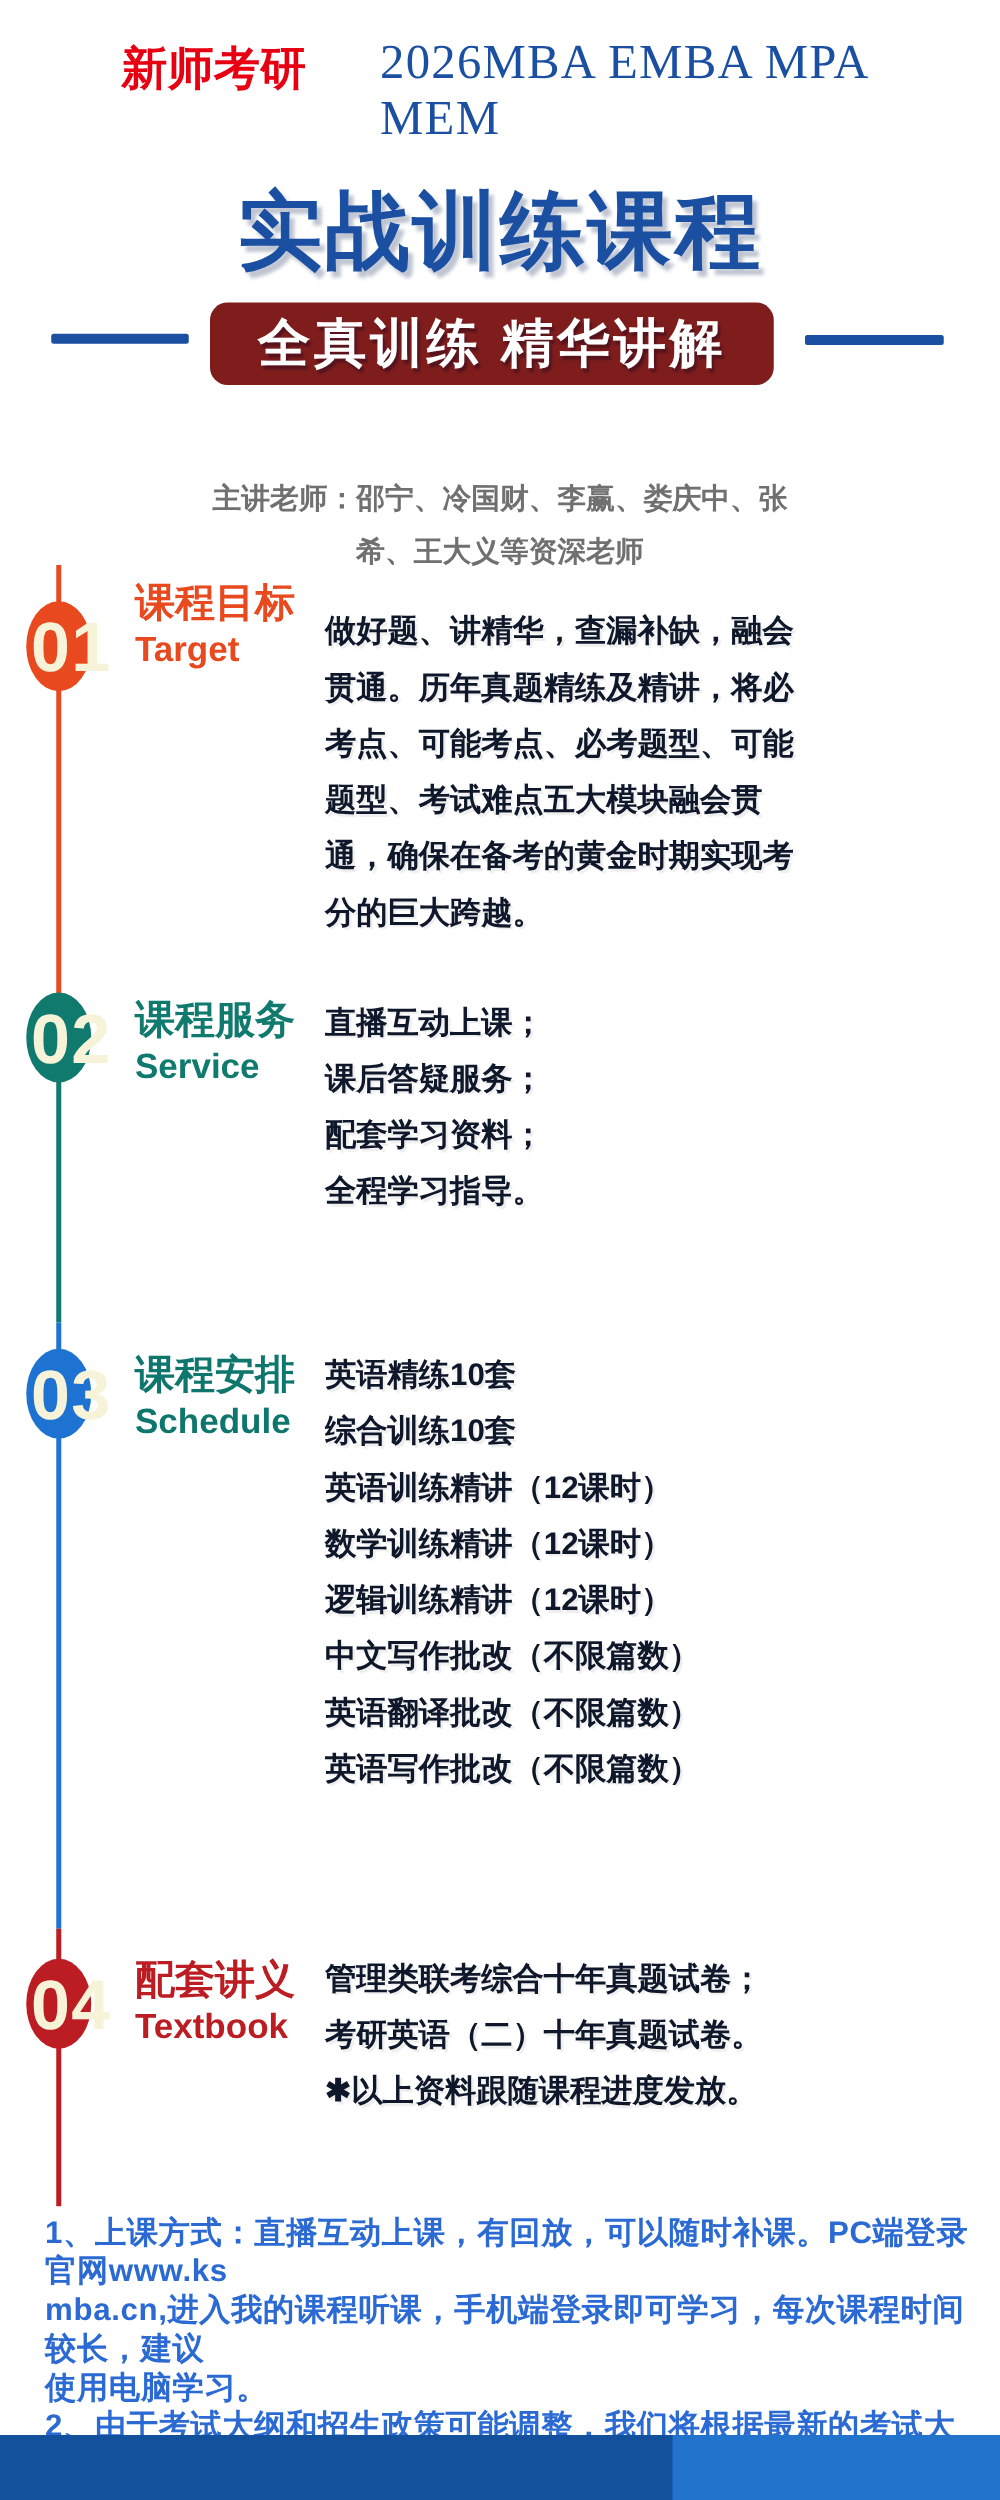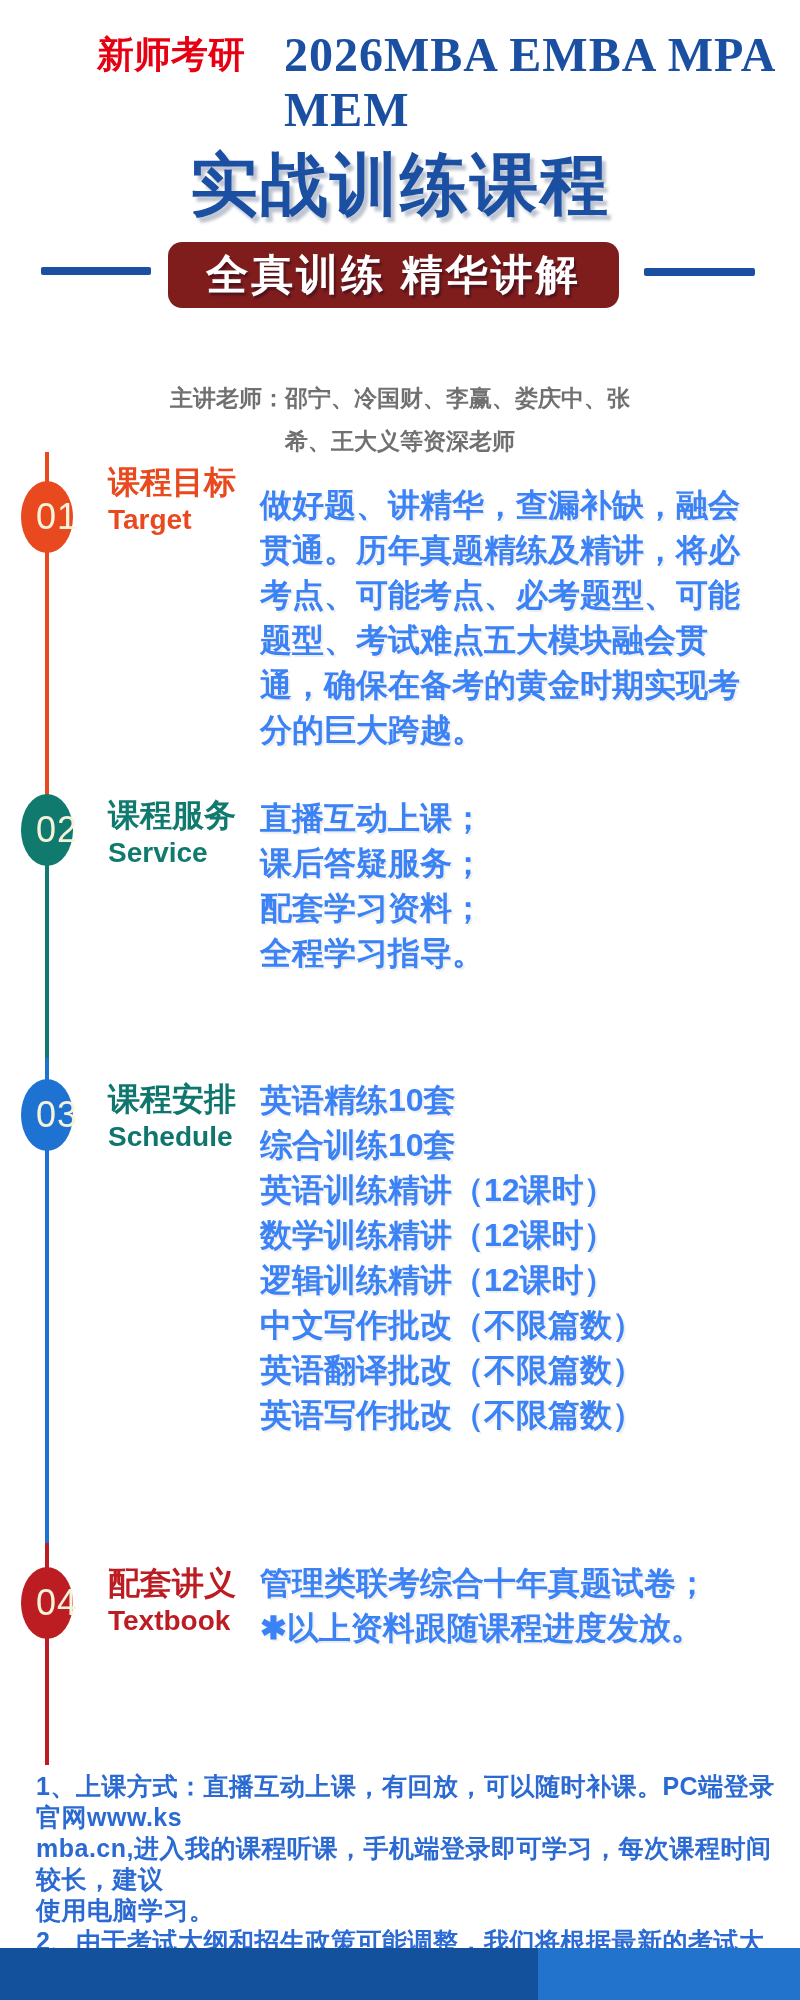--- a/index.html
+++ b/index.html
@@ -1,47 +1,47 @@
 <!DOCTYPE html>
 <html><head>
 <meta charset="utf-8">
 <style>
   html,body{margin:0;padding:0;background:#e9e9e9;}
   .page{position:relative;width:800px;height:2000px;margin:0 auto;background:#ffffff;
         overflow:hidden;font-family:"Liberation Sans",sans-serif;}
   .abs{position:absolute;}
   
   .brand{left:97px;top:30px;font-size:37px;font-weight:bold;}
-  .program{left:284px;top:27px;font-size:48px;font-weight:bold;
+  .program{left:304px;top:27px;font-size:39px;font-weight:normal;
            font-family:"Liberation Serif",serif;letter-spacing:1px;}
   
   .main-title{left:0;top:140px;width:800px;text-align:center;font-size:68px;font-weight:900;
               letter-spacing:2px;text-shadow:4px 5px 3px rgba(110,125,150,0.45);}
   
   .dash{height:8px;border-radius:2px;}
   .dash-l{left:41px;top:267px;width:110px;}
   .dash-r{left:644px;top:268px;width:111px;}
   .banner{left:168px;top:242px;width:451px;height:66px;border-radius:14px;
           display:flex;align-items:center;justify-content:center;}
   .banner span{color:#ffffff;font-size:42px;font-weight:900;letter-spacing:3px;
                text-shadow:2px 3px 2px rgba(0,0,30,0.35);}
   
   .teachers{left:40px;top:377px;width:720px;text-align:center;font-size:23px;font-weight:bold;
             color:#707070;line-height:43px;}
   
   .tseg{left:45px;width:4px;}
   
   .circle{left:21px;width:52px;height:72px;border-radius:50%;
           display:flex;align-items:center;justify-content:center;}
-  .circle span{color:#f7f3d9;font-size:36px;font-weight:normal;letter-spacing:1px;padding-left:20px;}
+  .circle span{color:#f7f3d9;font-size:56px;font-weight:bold;letter-spacing:1px;padding-left:20px;}
   
   .stitle{left:108px;width:150px;font-size:32px;font-weight:900;line-height:38px;}
   .stitle .en{font-size:28px;font-weight:bold;}
   
-  .sbody{left:260px;width:510px;color:#3b82f6;font-size:32px;font-weight:bold;
+  .sbody{left:260px;width:510px;color:#0f172a;font-size:25px;font-weight:bold;
          line-height:45px;text-shadow:2px 2px 1px rgba(0,0,0,0.07);}
   
   .notes{left:36px;top:1771px;width:740px;font-size:25px;font-weight:bold;
          line-height:31px;letter-spacing:0.5px;}
   
   .bar{left:0;top:1948px;width:800px;height:52px;}
   .bar-accent{left:538px;top:1948px;width:262px;height:52px;}
 </style>
 </head>
 <body>
@@ -119,20 +119,21 @@
 
   <div class="abs circle" style="top: 1567px; background: rgb(187, 29, 35);">
     <span>04</span>
   </div>
   <div class="abs stitle" style="top: 1564px; color: rgb(187, 29, 35);">
     <div>配套讲义</div>
     <div class="en">Textbook</div>
   </div>
   <div class="abs sbody" style="top:1561px;">
       <div>管理类联考综合十年真题试卷；</div>
+      <div>考研英语（二）十年真题试卷。</div>
       <div>✱以上资料跟随课程进度发放。</div>
     </div>
 
   <div class="abs notes" style="color: rgb(43, 106, 211);">
       <div>1、上课方式：直播互动上课，有回放，可以随时补课。PC端登录官网www.ks</div>
       <div>mba.cn,进入我的课程听课，手机端登录即可学习，每次课程时间较长，建议</div>
       <div>使用电脑学习。</div>
       <div>2、由于考试大纲和招生政策可能调整，我们将根据最新的考试大纲调整和院校</div>
       <div>招考政策适当调整课程计划，以适应最新考试政策和趋势。</div>
     </div>

